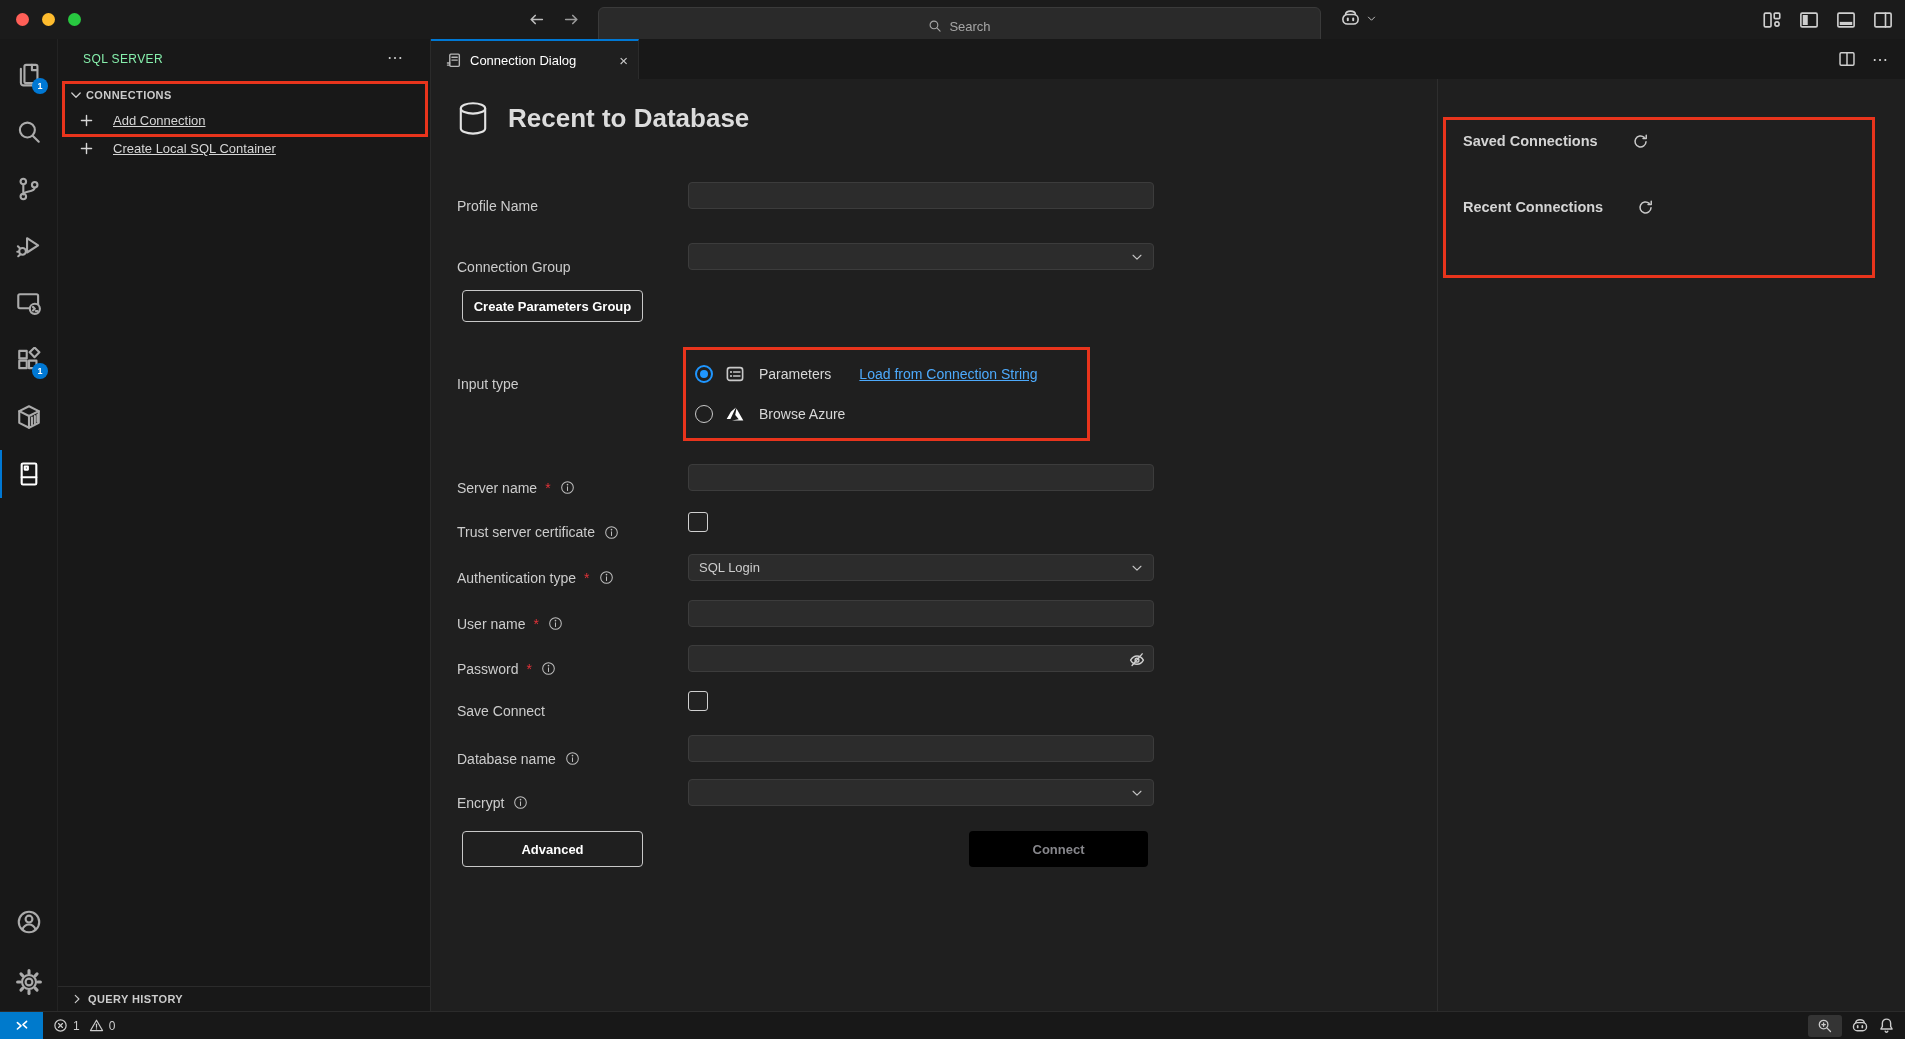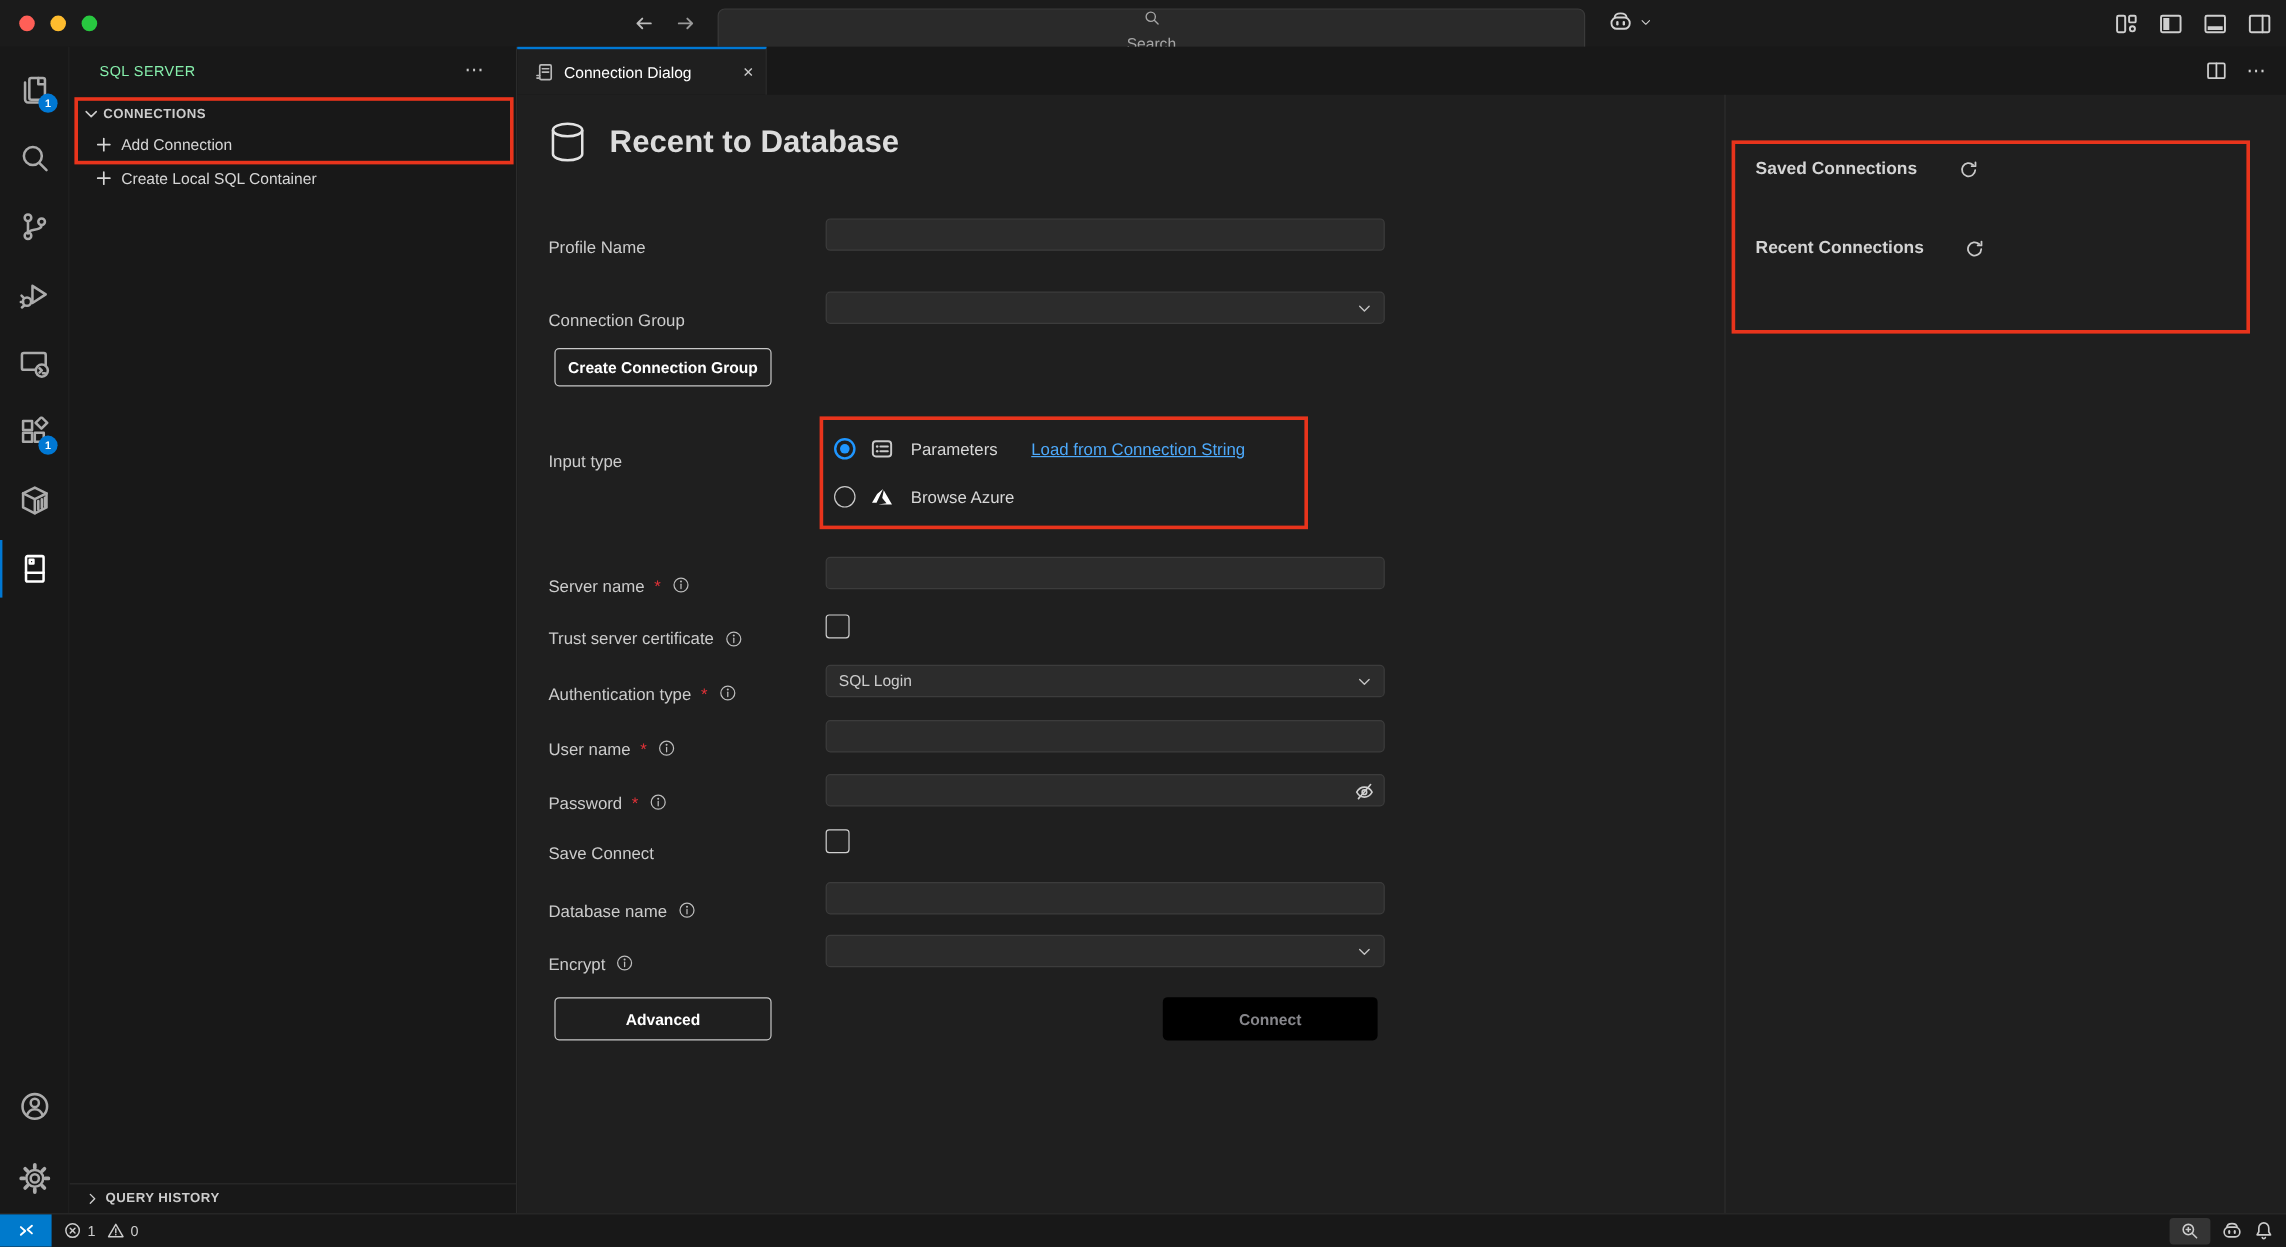--- a/index.html
+++ b/index.html
@@ -11,21 +11,21 @@
 
   
   .titlebar { position:absolute; left:0; top:0; width:1905px; height:39px; background:#1b1b1b; }
   .lights { position:absolute; left:16px; top:13px; display:flex; gap:13px; }
   .light { width:13px; height:13px; border-radius:50%; }
   .nav-arrows { position:absolute; left:528px; top:0; height:39px; display:flex; align-items:center; gap:18px; }
   .nav-arrows .arr { color:#bdbdbd; }
   .nav-arrows .arr.fwd { color:#9a9a9a; }
   .searchbox { position:absolute; left:598px; top:7px; width:723px; height:38px; background:#2a2a2a;
     border:1px solid #3a3a3a; border-radius:6px; display:flex; align-items:center; justify-content:center;
-    gap:7px; color:#a6a6a6; font-size:13px;flex-direction:column; }
+    gap:7px; color:#a6a6a6; font-size:13px; }
   .copilot-title { position:absolute; left:1340px; top:8px; display:flex; align-items:center; gap:5px; color:#d2d2d2; }
   .titlebar-right { position:absolute; right:12px; top:0; height:39px; display:flex; align-items:center; gap:17px; color:#cfcfcf; }
   .tb-icon { width:20px; height:20px; }
 
   
   .workbench { position:absolute; left:0; top:39px; width:1905px; height:972px; display:flex; }
 
   
   .activitybar { position:relative; width:58px; height:100%; background:#181818; border-right:1px solid #232323; flex:none; }
   .ab-item { position:absolute; left:15px; width:28px; height:28px; color:#ababab; display:flex; align-items:center; justify-content:center; }
@@ -36,21 +36,21 @@
 
   
   .sidebar { position:relative; width:373px; height:100%; background:#181818; border-right:1px solid #2b2b2b; flex:none; }
   .sidebar-header { position:absolute; left:0; top:0; width:100%; height:40px; display:flex; align-items:center; }
   .sidebar-title { margin-left:25px; font-size:12px; letter-spacing:.4px; color:#86efac; }
   .sidebar-more { position:absolute; right:26px; top:9px; font-size:16px; color:#c5c5c5; letter-spacing:1px; }
   .side-row { position:absolute; left:0; width:100%; display:flex; align-items:center; font-size:13px; color:#d6d6d6; }
   .tree-chevron { margin-left:10px; width:16px; height:16px; color:#cccccc; }
   .sec-label { margin-left:2px; font-size:11px; font-weight:bold; letter-spacing:.4px; color:#cccccc; }
   .plus-glyph { margin-left:21px; width:15px; height:15px; color:#d6d6d6; }
-  .side-row .item-label { margin-left:7px; }
+  .side-row .item-label { margin-left:19px;text-decoration:underline; }
   .query-history { position:absolute; left:0; top:947px; width:100%; height:25px; border-top:1px solid #2b2b2b;
     display:flex; align-items:center; background:#181818; }
   .qh-chevron { margin-left:12px; width:14px; height:14px; color:#cccccc; }
   .qh-label { margin-left:4px; font-size:11px; font-weight:bold; letter-spacing:.4px; color:#cccccc; }
 
   
   .editorgroup { position:relative; flex:1; height:100%; background:#1f1f1f; }
   .tabbar { position:absolute; left:0; top:0; width:100%; height:40px; background:#181818; }
   .tab { position:absolute; left:0; top:0; width:208px; height:40px; background:#1f1f1f; border-top:2px solid #0078d4;
     border-right:1px solid #2b2b2b; display:flex; align-items:center; padding:0 10px 0 14px; gap:8px; }
@@ -370,21 +370,21 @@
               <div class="fselect">
                 <span class="sel-chevron">
                   <svg width="14" height="14" viewBox="0 0 16 16" class="stroke">
                       <path d="M3.5 6l4.5 4.5L12.5 6"></path>
                     </svg>
                 </span>
               </div>
             </div>
           </div>
 
-          <button class="btn-outline" style="position:absolute;left:31px;top:211px;width:181px;height:32px">Create Connection Group</button>
+          <button class="btn-outline" style="position:absolute;left:31px;top:211px;width:181px;height:32px">Create Parameters Group</button>
 
           <div class="frow" style="top:281px;height:28px">
             <span class="flabel">Input type</span>
           </div>
           <div style="position:absolute;left:252px;top:268px;width:407px;height:94px">
             <div class="radio-row" style="top:13px">
               <span class="radio checked"></span>
               <span class="param-icon">
                 <svg width="20" height="20" viewBox="0 0 16 16" class="stroke">
                     <rect x="1.9" y="2.9" width="12.2" height="10.2" rx="2"></rect>

